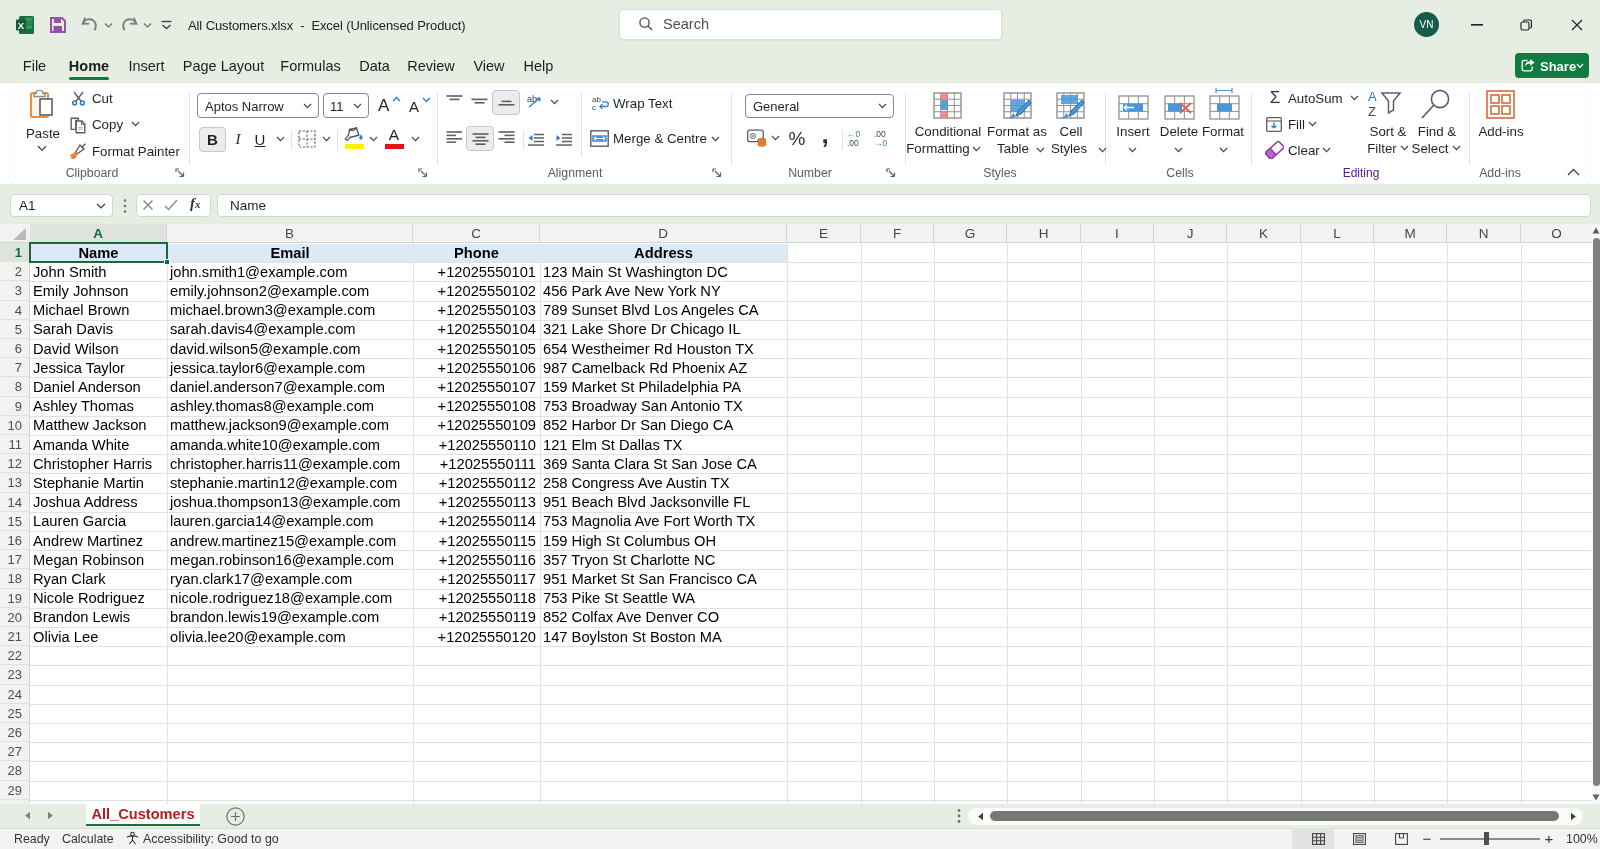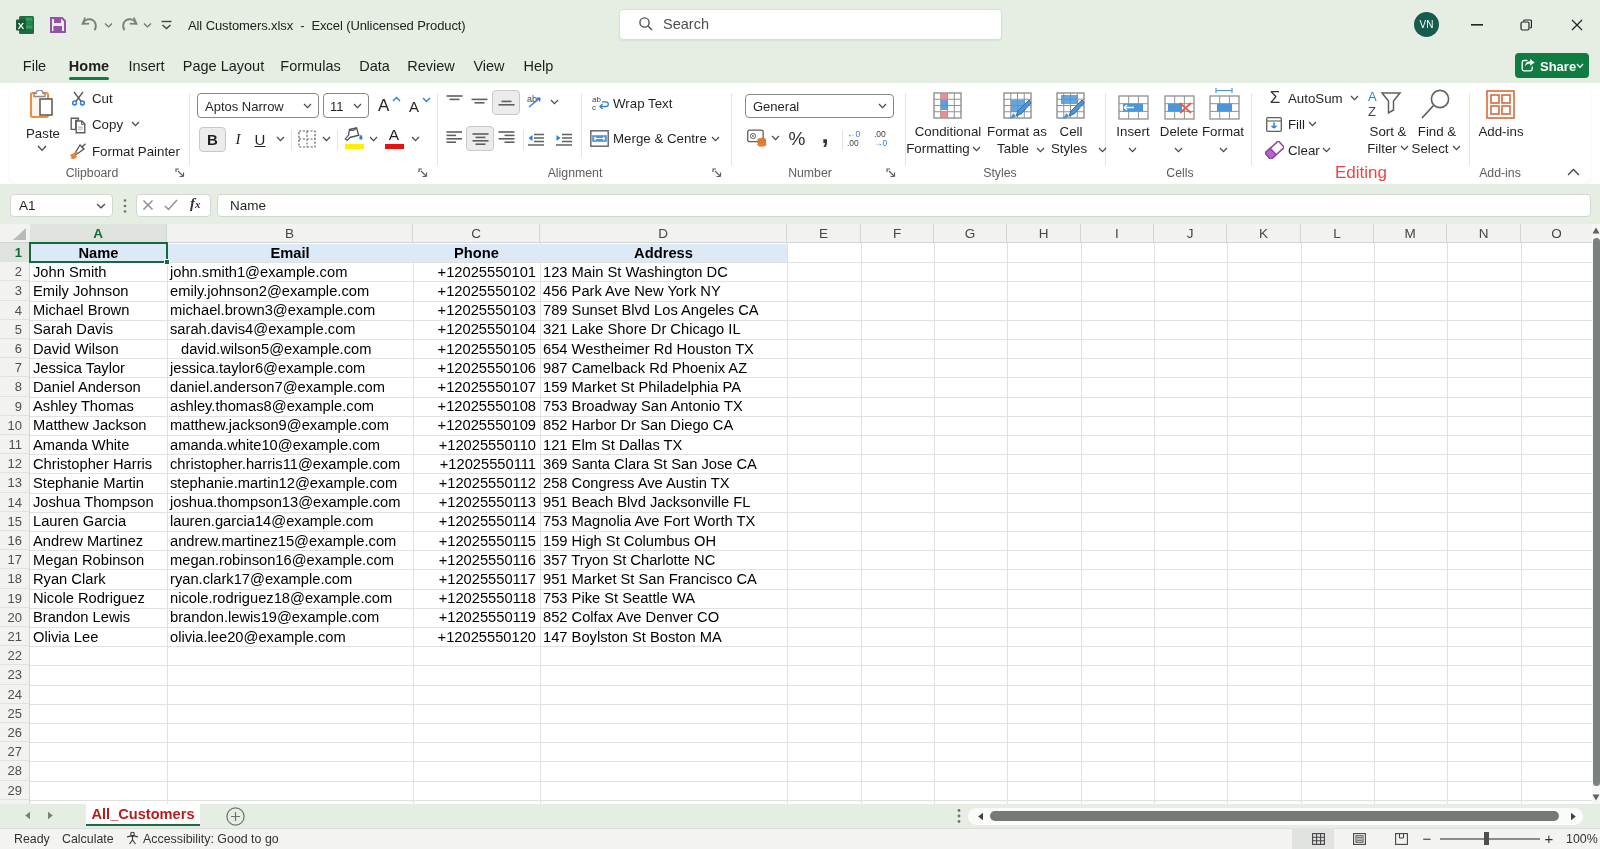--- a/index.html
+++ b/index.html
@@ -86,21 +86,21 @@
     <div class="ab" style="left:905px;top:93px;width:1px;height:72px;background:#e3e4e2;"></div>
     <div class="ab" style="left:1104.5px;top:93px;width:1px;height:72px;background:#e3e4e2;"></div>
     <div class="ab" style="left:1251px;top:93px;width:1px;height:72px;background:#e3e4e2;"></div>
     <div class="ab" style="left:1468.5px;top:93px;width:1px;height:72px;background:#e3e4e2;"></div>
     <div class="ab ct" style="left:32px;top:166px;width:120px;height:14px;font-size:12.3px;color:#5c605c;">Clipboard</div>
     <div class="ab ct" style="left:242px;top:166px;width:120px;height:14px;font-size:12.3px;color:#5c605c;margin-top:48px;">Font</div>
     <div class="ab ct" style="left:515px;top:166px;width:120px;height:14px;font-size:12.3px;color:#5c605c;">Alignment</div>
     <div class="ab ct" style="left:750px;top:166px;width:120px;height:14px;font-size:12.3px;color:#5c605c;">Number</div>
     <div class="ab ct" style="left:940px;top:166px;width:120px;height:14px;font-size:12.3px;color:#5c605c;">Styles</div>
     <div class="ab ct" style="left:1120px;top:166px;width:120px;height:14px;font-size:12.3px;color:#5c605c;">Cells</div>
-    <div class="ab ct" style="left:1301px;top:166px;width:120px;height:14px;font-size:17px;color:#ef4444;">Editing</div>
+    <div class="ab ct" style="left:1301px;top:166px;width:120px;height:14px;font-size:12px;color:#4c1d95;">Editing</div>
     <div class="ab ct" style="left:1440px;top:166px;width:120px;height:14px;font-size:12.3px;color:#5c605c;">Add-ins</div>
     <svg class="ab" style="left:175px;top:168px" width="10" height="10" viewBox="0 0 10 10">
       <path d="M1 4 V1 H4 M3 3 L8.5 8.5 M8.5 8.5 V4.5 M8.5 8.5 H4.5" stroke="#5c605c" fill="none" stroke-width="1.2"></path>
     </svg>
     <svg class="ab" style="left:418px;top:168px" width="10" height="10" viewBox="0 0 10 10">
       <path d="M1 4 V1 H4 M3 3 L8.5 8.5 M8.5 8.5 V4.5 M8.5 8.5 H4.5" stroke="#5c605c" fill="none" stroke-width="1.2"></path>
     </svg>
     <svg class="ab" style="left:712px;top:168px" width="10" height="10" viewBox="0 0 10 10">
       <path d="M1 4 V1 H4 M3 3 L8.5 8.5 M8.5 8.5 V4.5 M8.5 8.5 H4.5" stroke="#5c605c" fill="none" stroke-width="1.2"></path>
     </svg>
@@ -555,21 +555,21 @@
     <div class="ab cl" style="left:543px;top:281.4px;width:260px;height:19.2px;font-size:14.7px;color:#000;white-space:nowrap;">456 Park Ave New York NY</div>
     <div class="ab cl" style="left:33px;top:300.6px;width:200px;height:19.2px;font-size:14.7px;color:#000;white-space:nowrap;">Michael Brown</div>
     <div class="ab cl" style="left:170px;top:300.6px;width:260px;height:19.2px;font-size:14.7px;color:#000;white-space:nowrap;">michael.brown3@example.com</div>
     <div class="ab cl" style="left:413px;top:300.6px;width:123px;height:19.2px;font-size:14.7px;color:#000;justify-content:flex-end;white-space:nowrap;">+12025550103</div>
     <div class="ab cl" style="left:543px;top:300.6px;width:260px;height:19.2px;font-size:14.7px;color:#000;white-space:nowrap;">789 Sunset Blvd Los Angeles CA</div>
     <div class="ab cl" style="left:33px;top:319.8px;width:200px;height:19.2px;font-size:14.7px;color:#000;white-space:nowrap;">Sarah Davis</div>
     <div class="ab cl" style="left:170px;top:319.8px;width:260px;height:19.2px;font-size:14.7px;color:#000;white-space:nowrap;">sarah.davis4@example.com</div>
     <div class="ab cl" style="left:413px;top:319.8px;width:123px;height:19.2px;font-size:14.7px;color:#000;justify-content:flex-end;white-space:nowrap;">+12025550104</div>
     <div class="ab cl" style="left:543px;top:319.8px;width:260px;height:19.2px;font-size:14.7px;color:#000;white-space:nowrap;">321 Lake Shore Dr Chicago IL</div>
     <div class="ab cl" style="left:33px;top:339.0px;width:200px;height:19.2px;font-size:14.7px;color:#000;white-space:nowrap;">David Wilson</div>
-    <div class="ab cl" style="left:181px;top:339.0px;width:260px;height:19.2px;font-size:14.7px;color:#000;white-space:nowrap;">david.wilson5@example.com</div>
+    <div class="ab cl" style="left:170px;top:339.0px;width:260px;height:19.2px;font-size:14.7px;color:#000;white-space:nowrap;">david.wilson5@example.com</div>
     <div class="ab cl" style="left:413px;top:339.0px;width:123px;height:19.2px;font-size:14.7px;color:#000;justify-content:flex-end;white-space:nowrap;">+12025550105</div>
     <div class="ab cl" style="left:543px;top:339.0px;width:260px;height:19.2px;font-size:14.7px;color:#000;white-space:nowrap;">654 Westheimer Rd Houston TX</div>
     <div class="ab cl" style="left:33px;top:358.2px;width:200px;height:19.2px;font-size:14.7px;color:#000;white-space:nowrap;">Jessica Taylor</div>
     <div class="ab cl" style="left:170px;top:358.2px;width:260px;height:19.2px;font-size:14.7px;color:#000;white-space:nowrap;">jessica.taylor6@example.com</div>
     <div class="ab cl" style="left:413px;top:358.2px;width:123px;height:19.2px;font-size:14.7px;color:#000;justify-content:flex-end;white-space:nowrap;">+12025550106</div>
     <div class="ab cl" style="left:543px;top:358.2px;width:260px;height:19.2px;font-size:14.7px;color:#000;white-space:nowrap;">987 Camelback Rd Phoenix AZ</div>
     <div class="ab cl" style="left:33px;top:377.4px;width:200px;height:19.2px;font-size:14.7px;color:#000;white-space:nowrap;">Daniel Anderson</div>
     <div class="ab cl" style="left:170px;top:377.4px;width:260px;height:19.2px;font-size:14.7px;color:#000;white-space:nowrap;">daniel.anderson7@example.com</div>
     <div class="ab cl" style="left:413px;top:377.4px;width:123px;height:19.2px;font-size:14.7px;color:#000;justify-content:flex-end;white-space:nowrap;">+12025550107</div>
     <div class="ab cl" style="left:543px;top:377.4px;width:260px;height:19.2px;font-size:14.7px;color:#000;white-space:nowrap;">159 Market St Philadelphia PA</div>
@@ -586,21 +586,21 @@
     <div class="ab cl" style="left:413px;top:435.0px;width:123px;height:19.2px;font-size:14.7px;color:#000;justify-content:flex-end;white-space:nowrap;">+12025550110</div>
     <div class="ab cl" style="left:543px;top:435.0px;width:260px;height:19.2px;font-size:14.7px;color:#000;white-space:nowrap;">121 Elm St Dallas TX</div>
     <div class="ab cl" style="left:33px;top:454.2px;width:200px;height:19.2px;font-size:14.7px;color:#000;white-space:nowrap;">Christopher Harris</div>
     <div class="ab cl" style="left:170px;top:454.2px;width:260px;height:19.2px;font-size:14.7px;color:#000;white-space:nowrap;">christopher.harris11@example.com</div>
     <div class="ab cl" style="left:413px;top:454.2px;width:123px;height:19.2px;font-size:14.7px;color:#000;justify-content:flex-end;white-space:nowrap;">+12025550111</div>
     <div class="ab cl" style="left:543px;top:454.2px;width:260px;height:19.2px;font-size:14.7px;color:#000;white-space:nowrap;">369 Santa Clara St San Jose CA</div>
     <div class="ab cl" style="left:33px;top:473.4px;width:200px;height:19.2px;font-size:14.7px;color:#000;white-space:nowrap;">Stephanie Martin</div>
     <div class="ab cl" style="left:170px;top:473.4px;width:260px;height:19.2px;font-size:14.7px;color:#000;white-space:nowrap;">stephanie.martin12@example.com</div>
     <div class="ab cl" style="left:413px;top:473.4px;width:123px;height:19.2px;font-size:14.7px;color:#000;justify-content:flex-end;white-space:nowrap;">+12025550112</div>
     <div class="ab cl" style="left:543px;top:473.4px;width:260px;height:19.2px;font-size:14.7px;color:#000;white-space:nowrap;">258 Congress Ave Austin TX</div>
-    <div class="ab cl" style="left:33px;top:492.6px;width:200px;height:19.2px;font-size:14.7px;color:#000;white-space:nowrap;">Joshua Thompson</div>
+    <div class="ab cl" style="left:33px;top:492.6px;width:200px;height:19.2px;font-size:14.7px;color:#000;white-space:nowrap;">Joshua Address</div>
     <div class="ab cl" style="left:170px;top:492.6px;width:260px;height:19.2px;font-size:14.7px;color:#000;white-space:nowrap;">joshua.thompson13@example.com</div>
     <div class="ab cl" style="left:413px;top:492.6px;width:123px;height:19.2px;font-size:14.7px;color:#000;justify-content:flex-end;white-space:nowrap;">+12025550113</div>
     <div class="ab cl" style="left:543px;top:492.6px;width:260px;height:19.2px;font-size:14.7px;color:#000;white-space:nowrap;">951 Beach Blvd Jacksonville FL</div>
     <div class="ab cl" style="left:33px;top:511.8px;width:200px;height:19.2px;font-size:14.7px;color:#000;white-space:nowrap;">Lauren Garcia</div>
     <div class="ab cl" style="left:170px;top:511.8px;width:260px;height:19.2px;font-size:14.7px;color:#000;white-space:nowrap;">lauren.garcia14@example.com</div>
     <div class="ab cl" style="left:413px;top:511.8px;width:123px;height:19.2px;font-size:14.7px;color:#000;justify-content:flex-end;white-space:nowrap;">+12025550114</div>
     <div class="ab cl" style="left:543px;top:511.8px;width:260px;height:19.2px;font-size:14.7px;color:#000;white-space:nowrap;">753 Magnolia Ave Fort Worth TX</div>
     <div class="ab cl" style="left:33px;top:531.0px;width:200px;height:19.2px;font-size:14.7px;color:#000;white-space:nowrap;">Andrew Martinez</div>
     <div class="ab cl" style="left:170px;top:531.0px;width:260px;height:19.2px;font-size:14.7px;color:#000;white-space:nowrap;">andrew.martinez15@example.com</div>
     <div class="ab cl" style="left:413px;top:531.0px;width:123px;height:19.2px;font-size:14.7px;color:#000;justify-content:flex-end;white-space:nowrap;">+12025550115</div>

